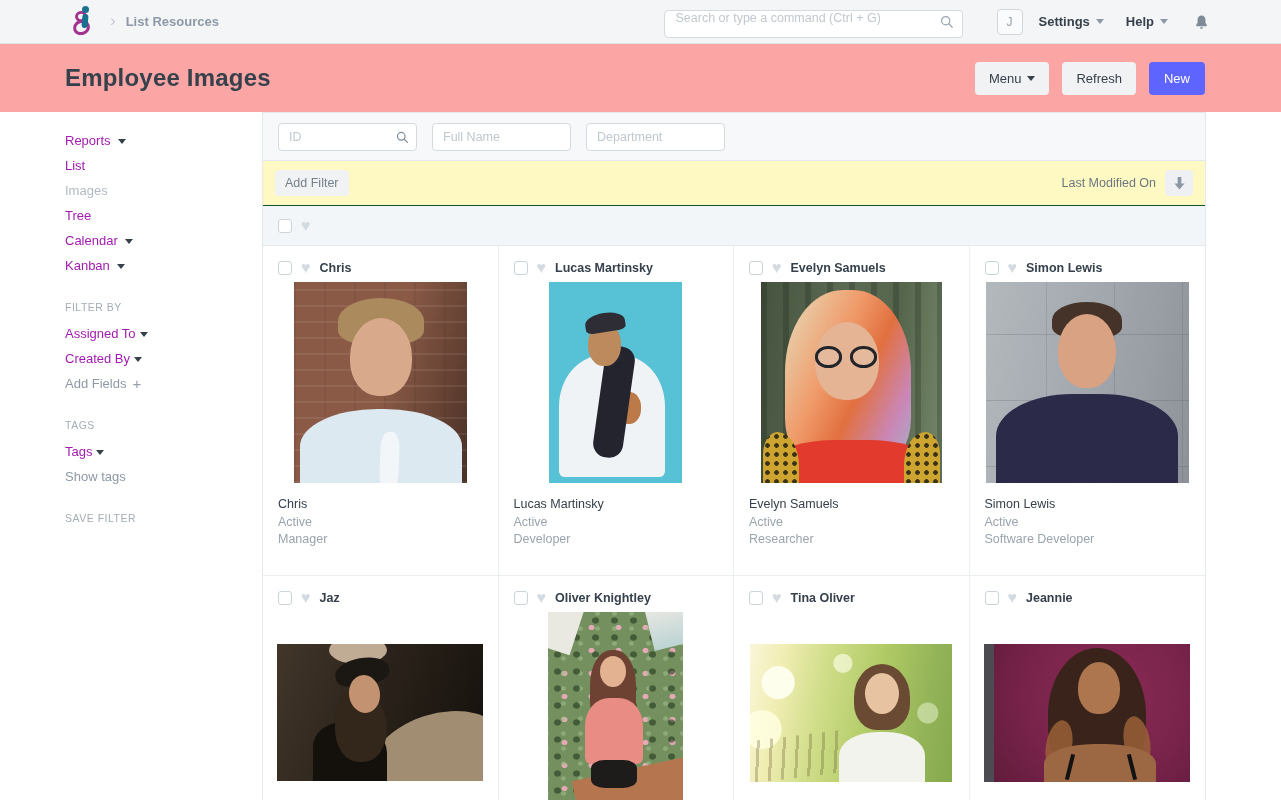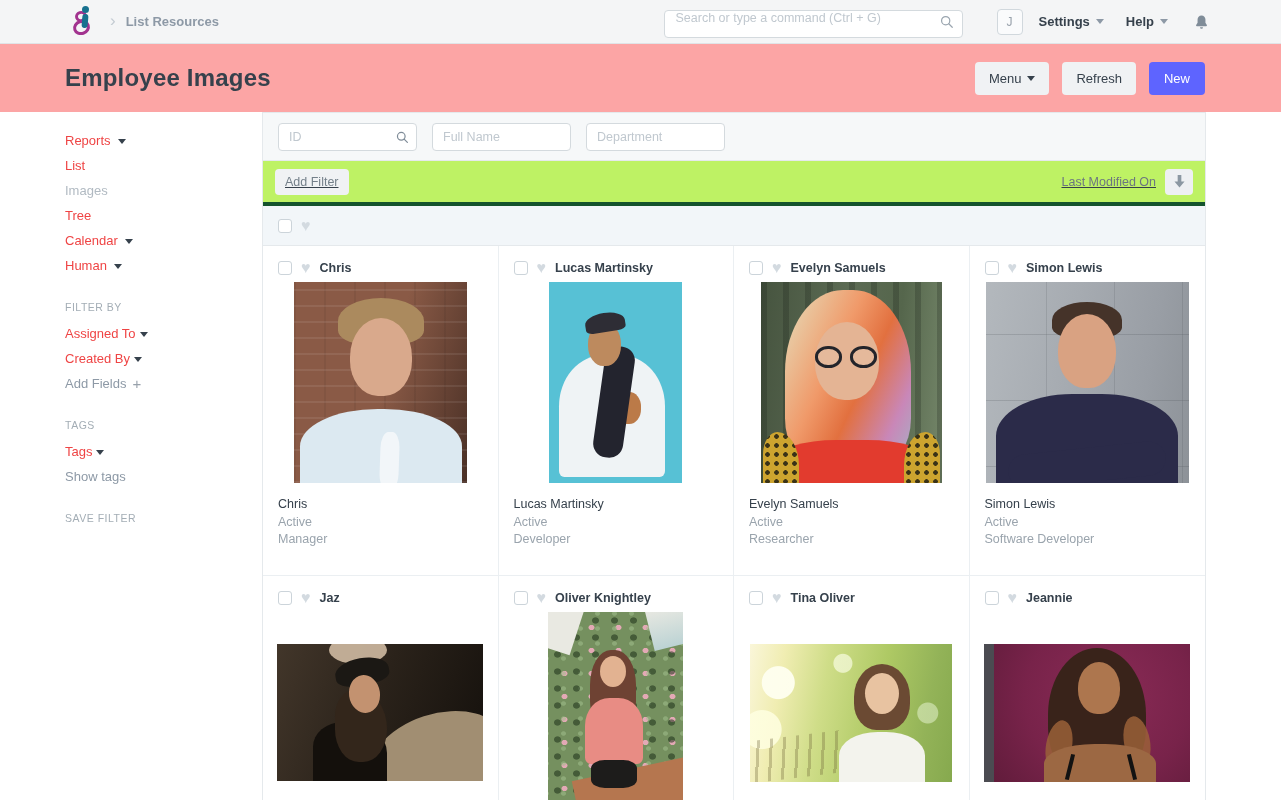--- a/index.html
+++ b/index.html
@@ -41,42 +41,42 @@
   .btn { height:33px; border:none; border-radius:4px; font-size:13px; font-family:inherit;
     cursor:pointer; display:flex; align-items:center; padding:0 14px; }
   .btn-default { background:#f0f2f4; color:#36414c; }
   .btn-primary { background:var(--primary,#5e64ff); color:#fff; padding:8px 15px; }
 
   
   .layout { display:flex; align-items:flex-start; }
 
   
   .sidebar { width:180px; margin-left:65px; padding-top:21px; flex:none; }
-  .side-item { font-size:13px; line-height:16px; margin-bottom:9px; color:#ef4444; cursor:pointer;
+  .side-item { font-size:13px; line-height:16px; margin-bottom:9px; color:#a21caf; cursor:pointer;
     display:flex; align-items:center; }
   .side-item .caret { margin-left:7px; }
   .side-item .caret.tight { margin-left:4px; }
   .side-item.current { color:#b1bac2; cursor:default; }
   .side-item.muted-item { color:#8d99a6; }
   .plus { font-size:15px; color:#98a1ab; margin-left:6px; line-height:12px; }
   .side-heading { font-size:10.5px; letter-spacing:.5px; color:#a3adb5; margin:27px 0 13px; }
   .side-input { width:180px; height:27px; border:1px solid #d4dade; border-radius:4px;
     font-size:12.5px; padding:0 10px; outline:none; color:#36414c; font-family:inherit; background:#fff; }
 
   
   .main { width:944px; margin-left:17px; border:1px solid #e5e9ec; border-bottom:none; }
   .filter-row { height:48px; background:#f6f8f9; border-bottom:1px solid #e5e9ec;
     display:flex; align-items:center; padding:0 15px; gap:15px; }
   .f-wrap { position:relative; }
   .f-wrap input { width:139px; height:28px; border:1px solid #d4dade; border-radius:4px;
     background:#fff; font-size:12.5px; padding:0 10px; color:#36414c; outline:none; font-family:inherit; }
   .f-wrap.has-icon input { padding-right:36px; }
   .f-icon { position:absolute; right:8px; top:8px; }
-  .actions-row { height:45px; background:#bef264; border-bottom:4px solid #14532d;
-    display:flex; align-items:center; padding:0 12px;text-decoration:underline; }
+  .actions-row { height:45px; background:#fef9c3; border-bottom:1px solid #14532d;
+    display:flex; align-items:center; padding:0 12px; }
   .add-filter { background:#f0f2f4; border:none; border-radius:4px; height:26px; padding:0 10px;
     font-size:12.5px; color:#74808a; cursor:pointer; font-family:inherit; }
   .sort { margin-left:auto; display:flex; align-items:center; gap:9px; }
   .sort-label { font-size:12.5px; color:#6c7680; cursor:pointer; }
   .sort-btn { width:28px; height:26px; background:#eef0f3; border:none; border-radius:4px;
     cursor:pointer; display:flex; align-items:center; justify-content:center; }
   .select-row { height:40px; background:#f2f6f9; border-bottom:1px solid #e5e9ec;
     display:flex; align-items:center; padding:0 15px; gap:9px; }
   .cb { width:14px; height:14px; border:1px solid #ccd4da; border-radius:3px; background:#fff;
     cursor:pointer; flex:none; }
@@ -250,21 +250,21 @@
         <span>Images</span>
       </div>
     <div class="side-item">
         <span>Tree</span>
       </div>
     <div class="side-item">
         <span>Calendar</span>
         <i class="caret dark"></i>
       </div>
     <div class="side-item">
-        <span>Human</span>
+        <span>Kanban</span>
         <i class="caret dark"></i>
       </div>
 
     <div class="side-heading">FILTER BY</div>
     <div class="side-item">
         <span>Assigned To</span>
         <i class="caret dark tight"></i>
       </div>
     <div class="side-item">
         <span>Created By</span>

